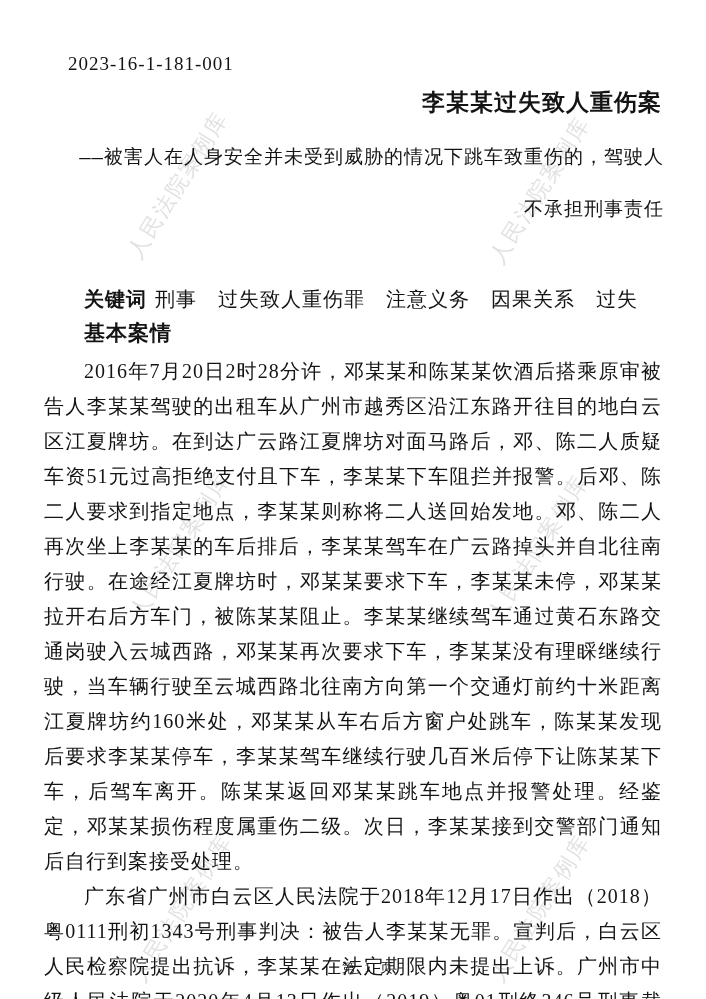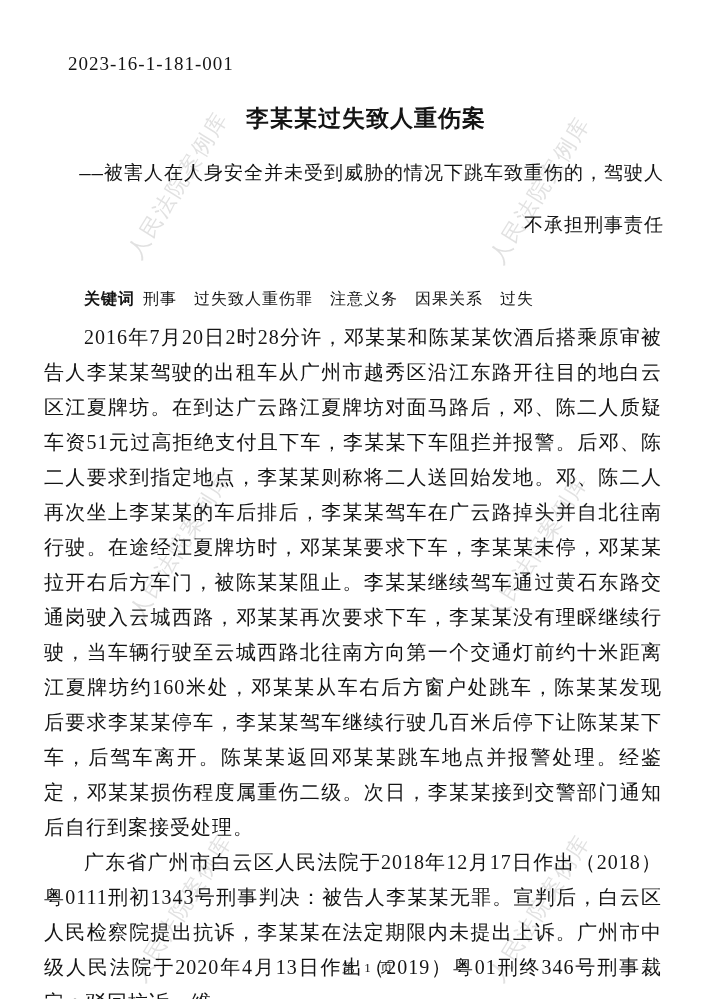--- a/index.html
+++ b/index.html
@@ -36,42 +36,42 @@
     z-index: 1;
     padding: 52px 44px 0 44px;
   }
   .case-number {
     font-size: 19px;
     letter-spacing: 1px;
     line-height: 24px;
     margin-left: 24px;
   }
   .doc-title {
-    margin-top: 28px;
-    text-align: center;
+    margin-top: 12px;
+    text-align: right;
     padding-left: 26px;
     font-size: 23px;
     font-weight: bold;
     letter-spacing: 1px;
     line-height: 30px;
   }
   .doc-subtitle {
     margin: 14px auto 0 auto;
     padding-left: 24px;
     width: 620px;
     text-align: right;
     font-size: 19px;
     line-height: 52px;
     letter-spacing: 1px;
     font-family: Liberation Mono, monospace;
   }
   .keywords-row {
-    margin-top: 32px;
+    margin-top: 48px;
     padding-left: 40px;
-    font-size: 16px;
+    font-size: 20px;
     line-height: 30px;
     letter-spacing: 1px;
   }
   .keywords-label {
     font-family: "Liberation Sans", "DejaVu Sans", sans-serif;
     font-weight: bold;
     margin-right: 8px;
   }
   .keywords-text { white-space: pre-wrap; }
   .section-heading {
@@ -123,20 +123,21 @@
     <div class="case-number">2023-16-1-181-001</div>
 
     <h1 class="doc-title">李某某过失致人重伤案</h1>
 
     <div class="doc-subtitle">——被害人在人身安全并未受到威胁的情况下跳车致重伤的，驾驶人不承担刑事责任</div>
 
     <div class="keywords-row">
       <span class="keywords-label">关键词</span><span class="keywords-text">刑事　过失致人重伤罪　注意义务　因果关系　过失</span>
     </div>
 
+    <div class="section-heading">基本案情</div>
 
     <p class="body-paragraph">2016年7月20日2时28分许，邓某某和陈某某饮酒后搭乘原审被告人李某某驾驶的出租车从广州市越秀区沿江东路开往目的地白云区江夏牌坊。在到达广云路江夏牌坊对面马路后，邓、陈二人质疑车资51元过高拒绝支付且下车，李某某下车阻拦并报警。后邓、陈二人要求到指定地点，李某某则称将二人送回始发地。邓、陈二人再次坐上李某某的车后排后，李某某驾车在广云路掉头并自北往南行驶。在途经江夏牌坊时，邓某某要求下车，李某某未停，邓某某拉开右后方车门，被陈某某阻止。李某某继续驾车通过黄石东路交通岗驶入云城西路，邓某某再次要求下车，李某某没有理睬继续行驶，当车辆行驶至云城西路北往南方向第一个交通灯前约十米距离江夏牌坊约160米处，邓某某从车右后方窗户处跳车，陈某某发现后要求李某某停车，李某某驾车继续行驶几百米后停下让陈某某下车，后驾车离开。陈某某返回邓某某跳车地点并报警处理。经鉴定，邓某某损伤程度属重伤二级。次日，李某某接到交警部门通知后自行到案接受处理。</p>
 
     <p class="body-paragraph">广东省广州市白云区人民法院于2018年12月17日作出（2018）粤0111刑初1343号刑事判决：被告人李某某无罪。宣判后，白云区人民检察院提出抗诉，李某某在法定期限内未提出上诉。广州市中级人民法院于2020年4月13日作出（2019）粤01刑终346号刑事裁定：驳回抗诉，维</p>
 
   </div>
 
   <div class="page-footer">第 1 页</div>
 
 </div>

